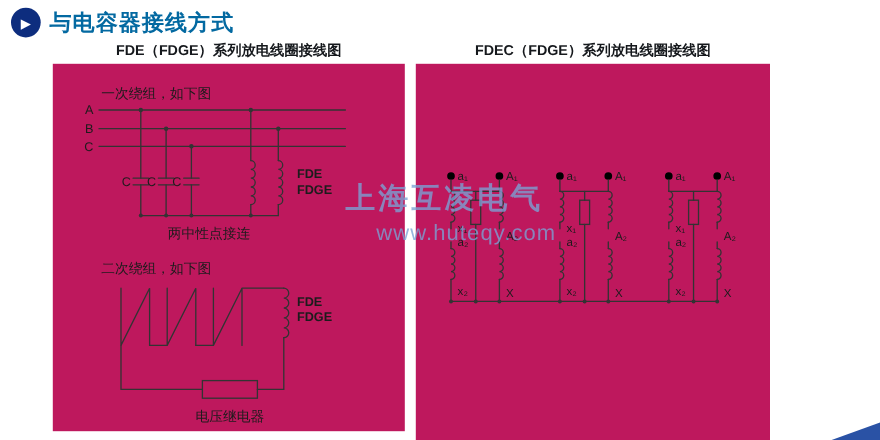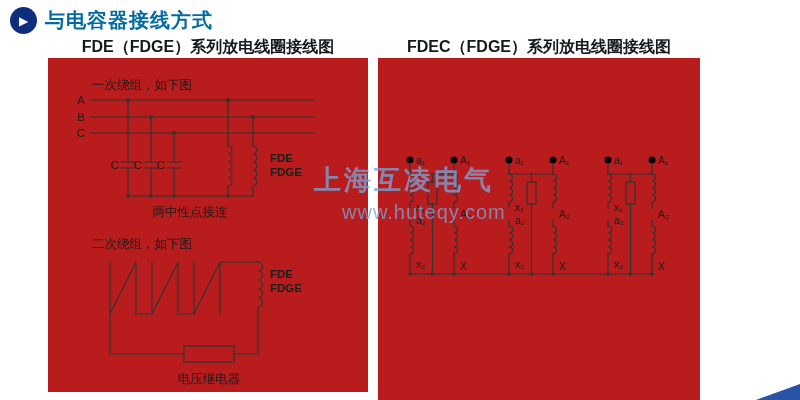--- a/index.html
+++ b/index.html
@@ -5,25 +5,25 @@
   *{margin:0;padding:0;box-sizing:border-box}
   html,body{width:800px;height:400px}
   body{font-family:"Liberation Sans","DejaVu Sans",sans-serif;background:#ffffff}
   .page{position:relative;width:800px;height:400px;background:#fff;overflow:hidden}
 
   .header{position:absolute;left:10px;top:7px;display:flex;align-items:center;gap:8px}
   .header-icon{width:27px;height:27px;border-radius:50%;background:#0d2d7e;color:#fff;
     display:flex;align-items:center;justify-content:center;font-size:12px;line-height:1}
   .header-title{font-size:20px;font-weight:bold;color:#0369a1;letter-spacing:1px}
 
-  .section-title{position:absolute;top:37px;font-size:16px;font-weight:bold;color:#15181c;text-align:center}
+  .section-title{position:absolute;top:37px;font-size:13px;font-weight:bold;color:#15181c;text-align:center}
   .section-title.st-left{left:48px;width:320px}
   .section-title.st-right{left:378px;width:322px}
 
-  .panel{position:absolute;top:58px;background:#b91c1c}
+  .panel{position:absolute;top:58px;background:#be185d}
   .panel-left{left:48px;width:320px;height:334px}
   .panel-right{left:378px;width:322px;height:392px}
 
   svg{display:block}
   .wires line,.wires path,.wires rect,.wire{stroke:#333;stroke-width:1.2;fill:none;stroke-linecap:round}
   .dots circle{fill:#333;stroke:none}
   text{fill:#1c1c1c;font-size:12px}
   .t-cap{font-size:12.5px}
   .t-lbl{font-size:11.5px}
   .t-bold{font-weight:bold;font-size:11.5px}

